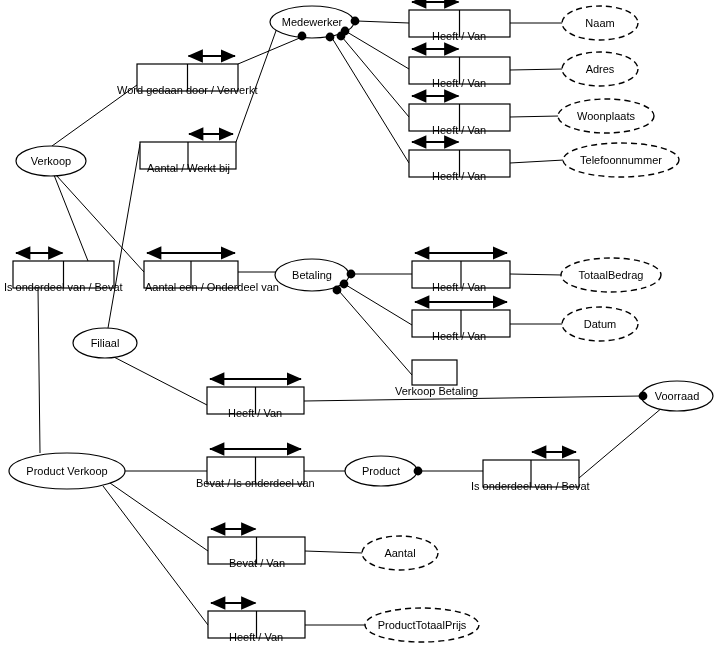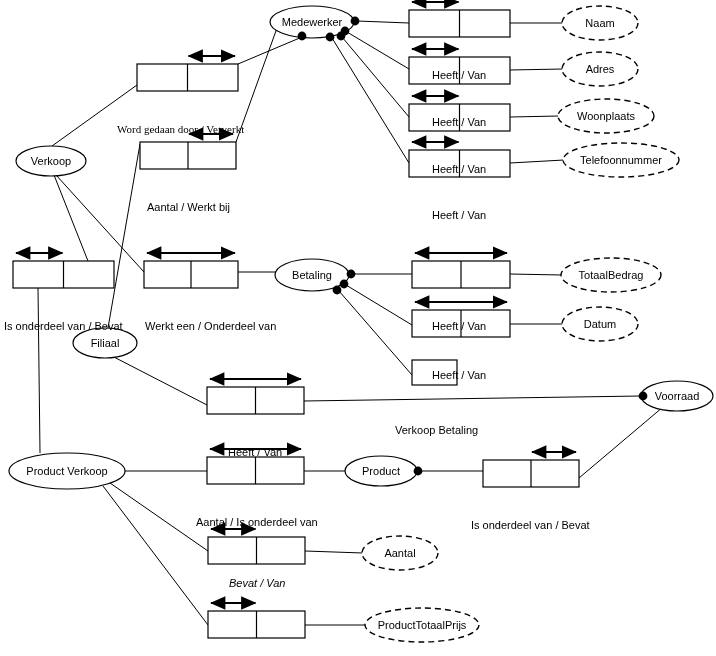--- a/index.html
+++ b/index.html
@@ -1,19 +1,19 @@
 <!DOCTYPE html>
 <html><head>
 <meta charset="utf-8">
 <style>
   html,body{margin:0;padding:0;background:#ffffff;}
   body{width:716px;height:656px;overflow:hidden;font-family:"Liberation Sans",sans-serif;}
   #canvas{position:relative;width:716px;height:488px;}
   svg.layer{position:absolute;left:0;top:0;width:716px;height:656px;}
-  .lbl{position:absolute;font-family:"Liberation Sans",sans-serif;font-size:11px;color:#000;white-space:nowrap;margin-top:39px;}
+  .lbl{position:absolute;font-family:"Liberation Sans",sans-serif;font-size:11px;color:#000;white-space:nowrap;}
 </style>
 </head>
 <body>
 
 <div id="canvas">
   <svg class="layer" id="svg-root" xmlns="http://www.w3.org/2000/svg">
     <defs>
       <marker id="arrH" markerWidth="9" markerHeight="9" refX="8" refY="4.5" orient="auto">
         <path d="M0,0.8 L8.5,4.5 L0,8.2 z" fill="#000"></path>
       </marker>
@@ -205,30 +205,30 @@
         <circle cx="330" cy="37" r="4.4" fill="#000000"></circle>
         <circle cx="302" cy="36" r="4.4" fill="#000000"></circle>
         <circle cx="351" cy="274" r="4.4" fill="#000000"></circle>
         <circle cx="344" cy="284" r="4.4" fill="#000000"></circle>
         <circle cx="337" cy="290" r="4.4" fill="#000000"></circle>
         <circle cx="418" cy="471" r="4.4" fill="#000000"></circle>
         <circle cx="643" cy="396" r="4.4" fill="#000000"></circle>
       </g>
   </svg>
   <div id="labels">
-      <div class="lbl" style="left: 117px; top: 84px; font-family: Liberation Serif, serif;">Word gedaan door / Ververkt</div>
+      <div class="lbl" style="left: 117px; top: 84px;">Word gedaan door / Ververkt</div>
       <div class="lbl" style="left: 147px; top: 162px;">Aantal / Werkt bij</div>
       <div class="lbl" style="left: 432px; top: 30px;">Heeft / Van</div>
       <div class="lbl" style="left: 432px; top: 77px;">Heeft / Van</div>
       <div class="lbl" style="left: 432px; top: 124px;">Heeft / Van</div>
       <div class="lbl" style="left: 432px; top: 170px;">Heeft / Van</div>
       <div class="lbl" style="left: 4px; top: 281px;">Is onderdeel van / Bevat</div>
-      <div class="lbl" style="left: 145px; top: 281px;">Werkt een / Onderdeel van</div>
+      <div class="lbl" style="left: 145px; top: 281px;">Aantal een / Onderdeel van</div>
       <div class="lbl" style="left: 432px; top: 281px;">Heeft / Van</div>
       <div class="lbl" style="left: 432px; top: 330px;">Heeft / Van</div>
       <div class="lbl" style="left: 395px; top: 385px;">Verkoop Betaling</div>
       <div class="lbl" style="left: 228px; top: 407px;">Heeft / Van</div>
-      <div class="lbl" style="left: 196px; top: 477px;">Aantal / Is onderdeel van</div>
+      <div class="lbl" style="left: 196px; top: 477px;">Bevat / Is onderdeel van</div>
       <div class="lbl" style="left: 471px; top: 480px;">Is onderdeel van / Bevat</div>
-      <div class="lbl" style="left: 229px; top: 538px; font-style: italic;">Bevat / Van</div>
+      <div class="lbl" style="left: 229px; top: 557px;">Bevat / Van</div>
       <div class="lbl" style="left: 229px; top: 631px;">Heeft / Van</div>
     </div>
 </div>
 
 </body></html>

